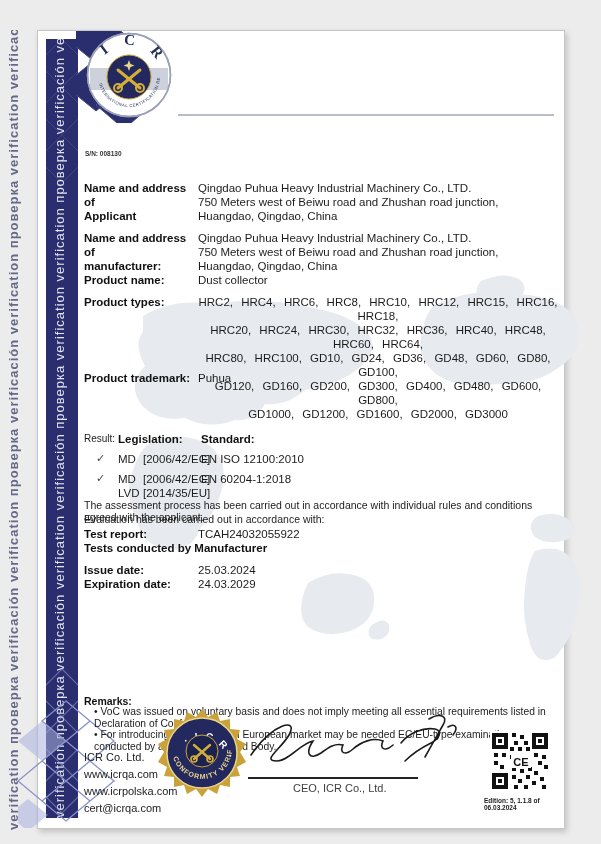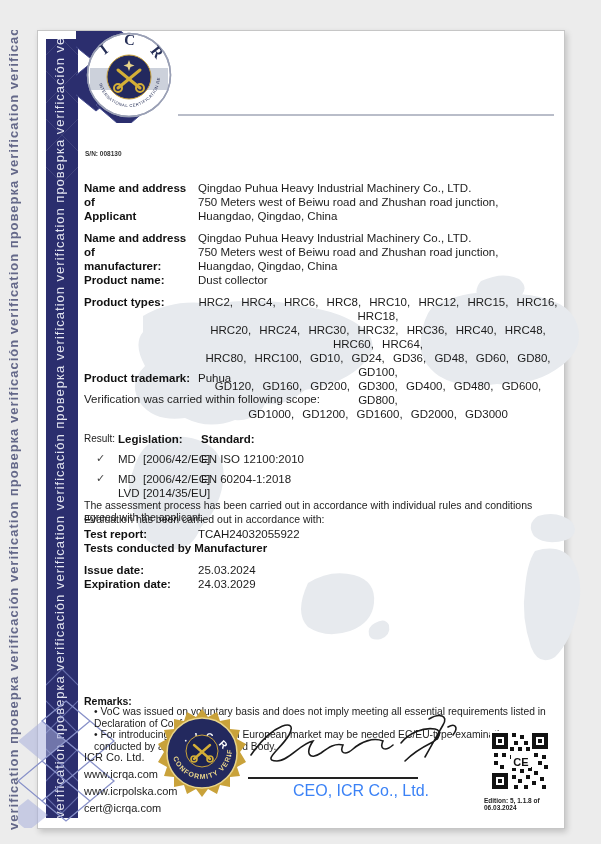--- a/index.html
+++ b/index.html
@@ -24,21 +24,21 @@
   .title-rule{position:absolute;height:2px;background:#b9bdc9;}
   .sn{font-size:6.5px;color:#333;font-weight:bold;}
   .no-line{font-size:13.5px;color:#1c1c1c;}
   .no-line b{font-size:14.5px;}
   .types .val{word-spacing:5px;text-align:center;}
   .docu{font-weight:bold;border-bottom:1.5px solid #111;padding:0 4px 2px 4px;}
   .check{color:#444;font-size:11px;}
   .bullets div{line-height:11.5px;font-size:10.3px;}
   .small{font-size:10.5px;}
   .footer-co div{line-height:17px;font-size:11px;color:#222;}
-  .ceo{font-size:16px;color:#3b82f6;}
+  .ceo{font-size:11px;color:#404040;}
   .edition{font-size:6.5px;color:#222;font-weight:bold;}
   .sigline{position:absolute;height:1.5px;background:#222;}
 </style>
 </head>
 <body>
 
 <div class="stage">
 
   <div class="margin-text">verification проверка verificación verification проверка verificación verification проверка verification verificación проверка verification verificación verification проверка verification</div>
 
@@ -143,21 +143,20 @@
         <div class="val">HRC2, HRC4, HRC6, HRC8, HRC10, HRC12, HRC15, HRC16, HRC18,</div>
         <div class="val">HRC20, HRC24, HRC30, HRC32, HRC36, HRC40, HRC48, HRC60, HRC64,</div>
         <div class="val">HRC80, HRC100, GD10, GD24, GD36, GD48, GD60, GD80, GD100,</div>
         <div class="val">GD120, GD160, GD200, GD300, GD400, GD480, GD600, GD800,</div>
         <div class="val">GD1000, GD1200, GD1600, GD2000, GD3000</div>
       </div>
 
       <div class="abs lbl" style="left:46px;top:340px">Product trademark:</div>
       <div class="abs val" style="left:160px;top:340px">Puhua</div>
 
-      <div class="abs val" style="left:46px;top:361px">Verification was carried within following scope:</div>
 
       <div class="abs" style="left:46px;top:402px;font-size:10px">Result:</div>
       <div class="abs lbl" style="left:80px;top:401px">Legislation:</div>
       <div class="abs lbl" style="left:163px;top:401px">Standard:</div>
 
       <div class="abs check" style="left:58px;top:421px">✓</div>
       <div class="abs val" style="left:80px;top:421px">MD</div>
       <div class="abs val" style="left:105px;top:421px">[2006/42/EC]</div>
       <div class="abs val" style="left:163px;top:421px">EN ISO 12100:2010</div>
 

